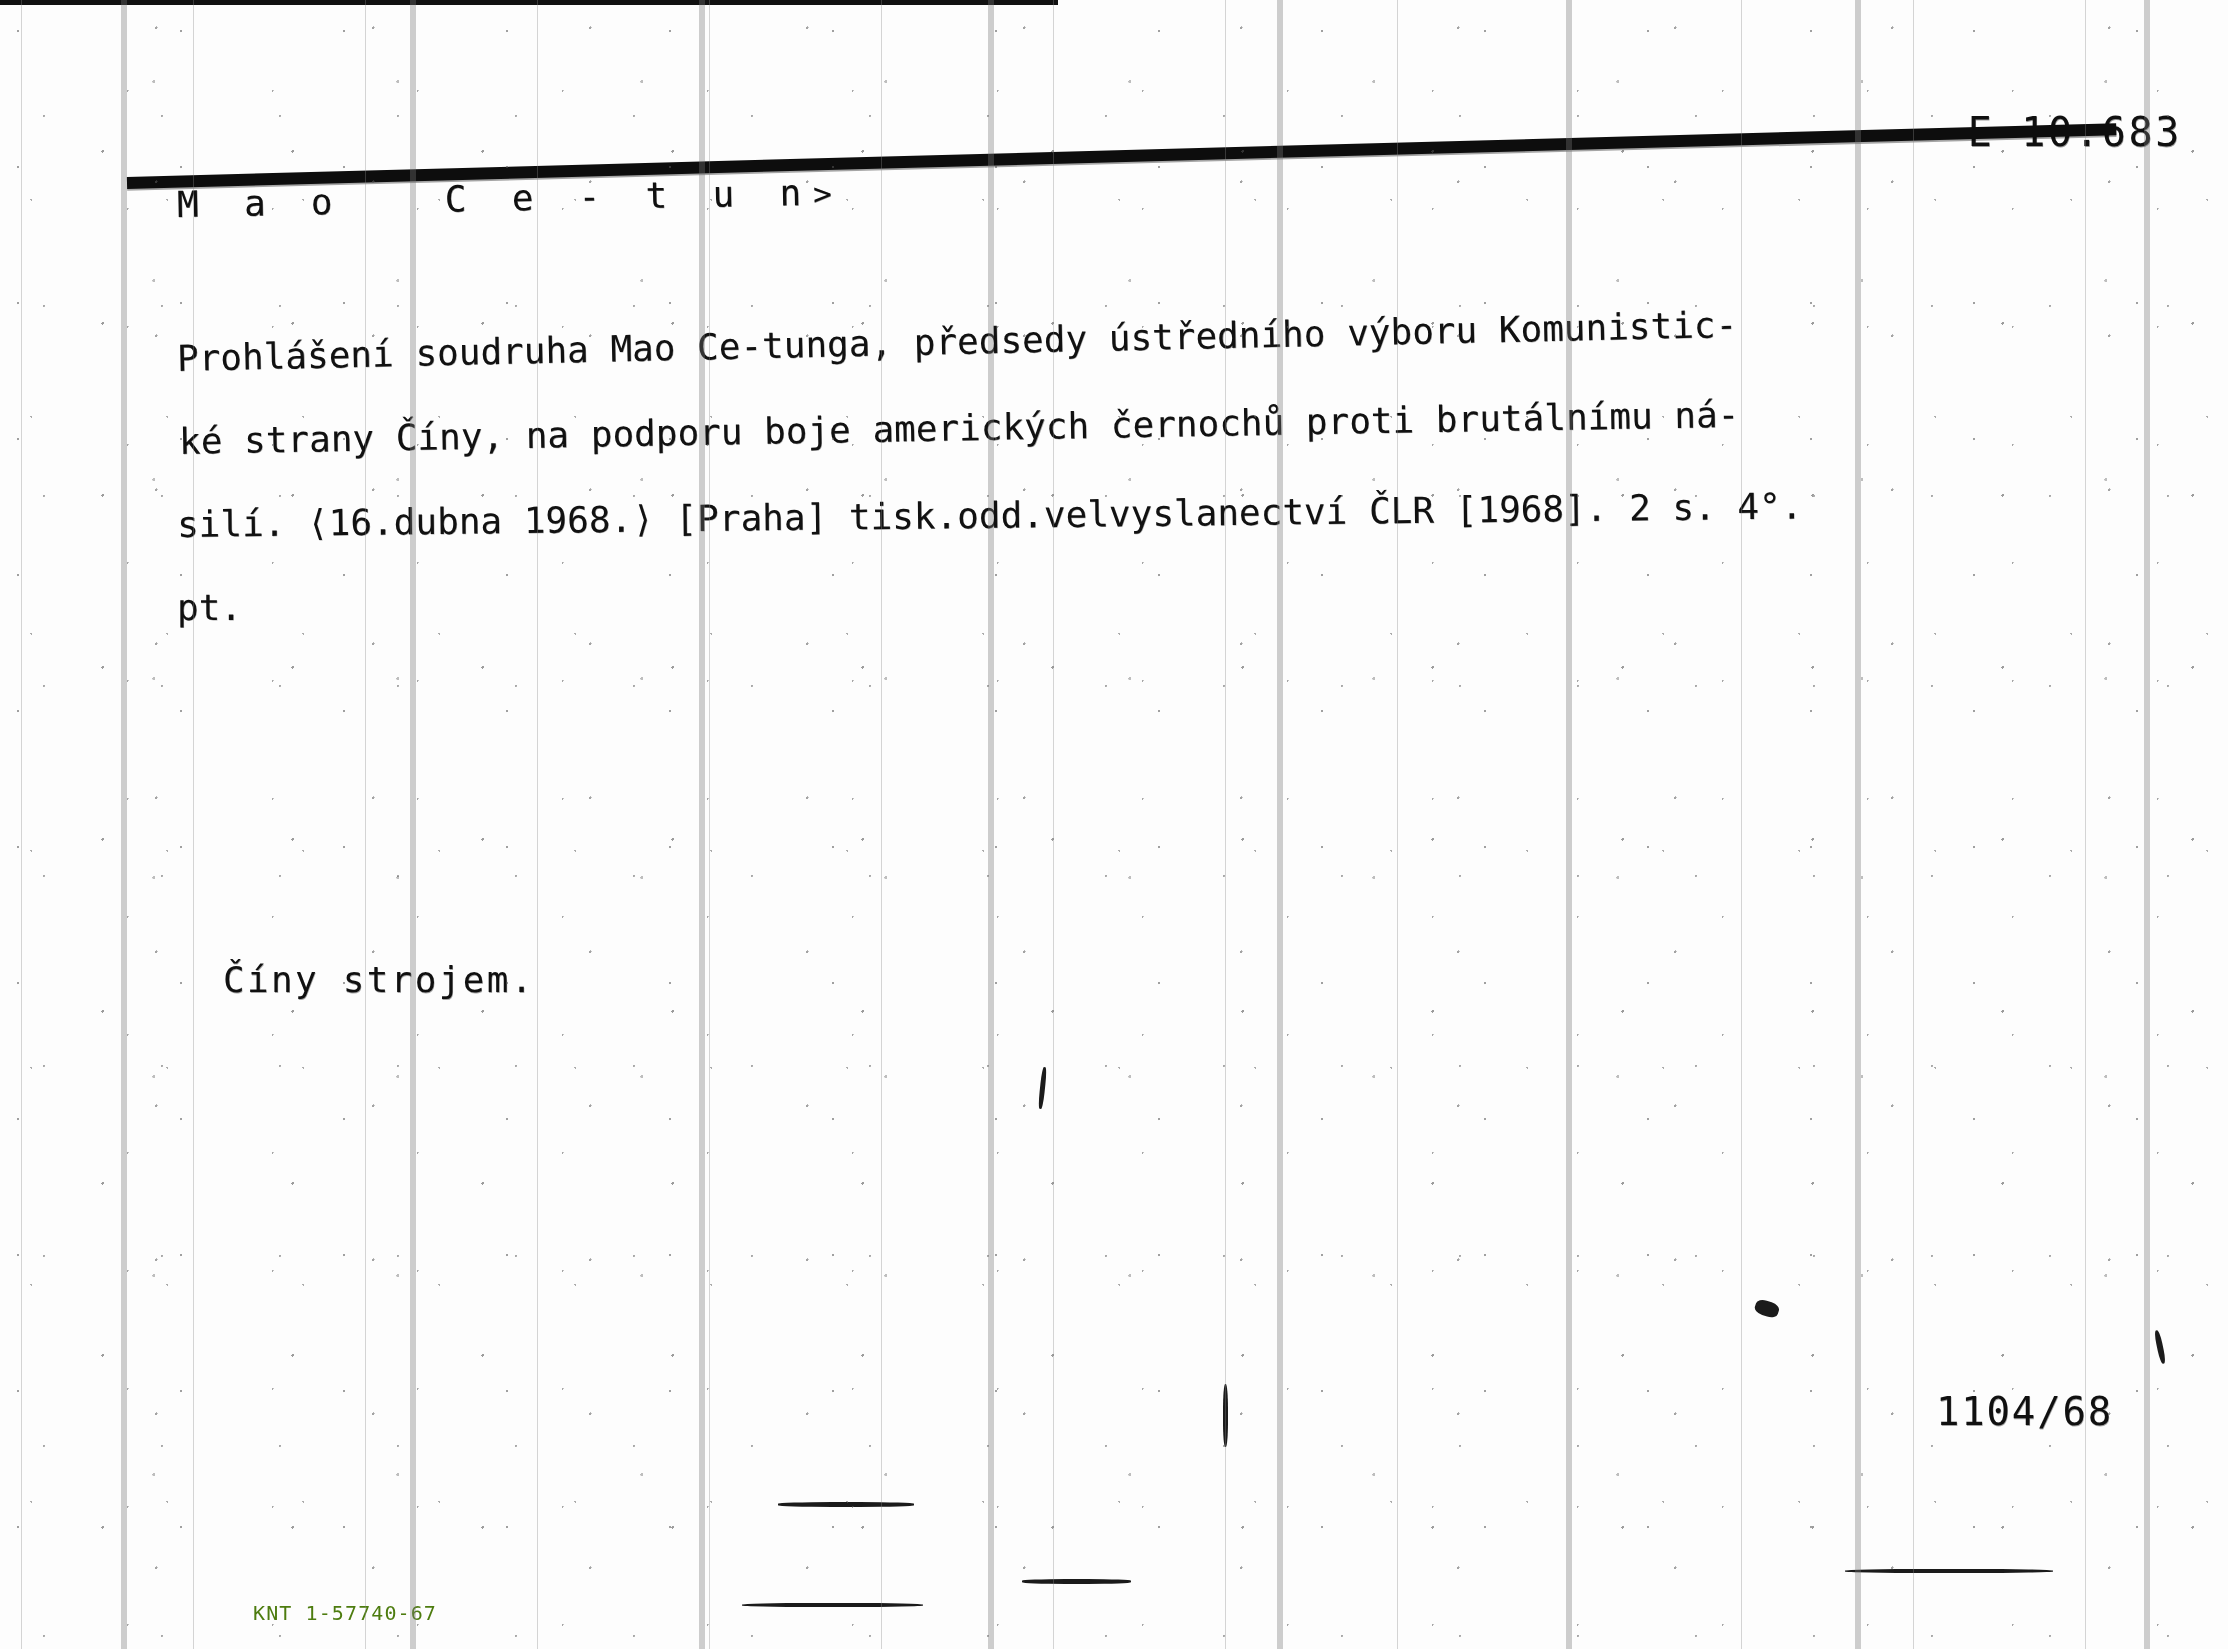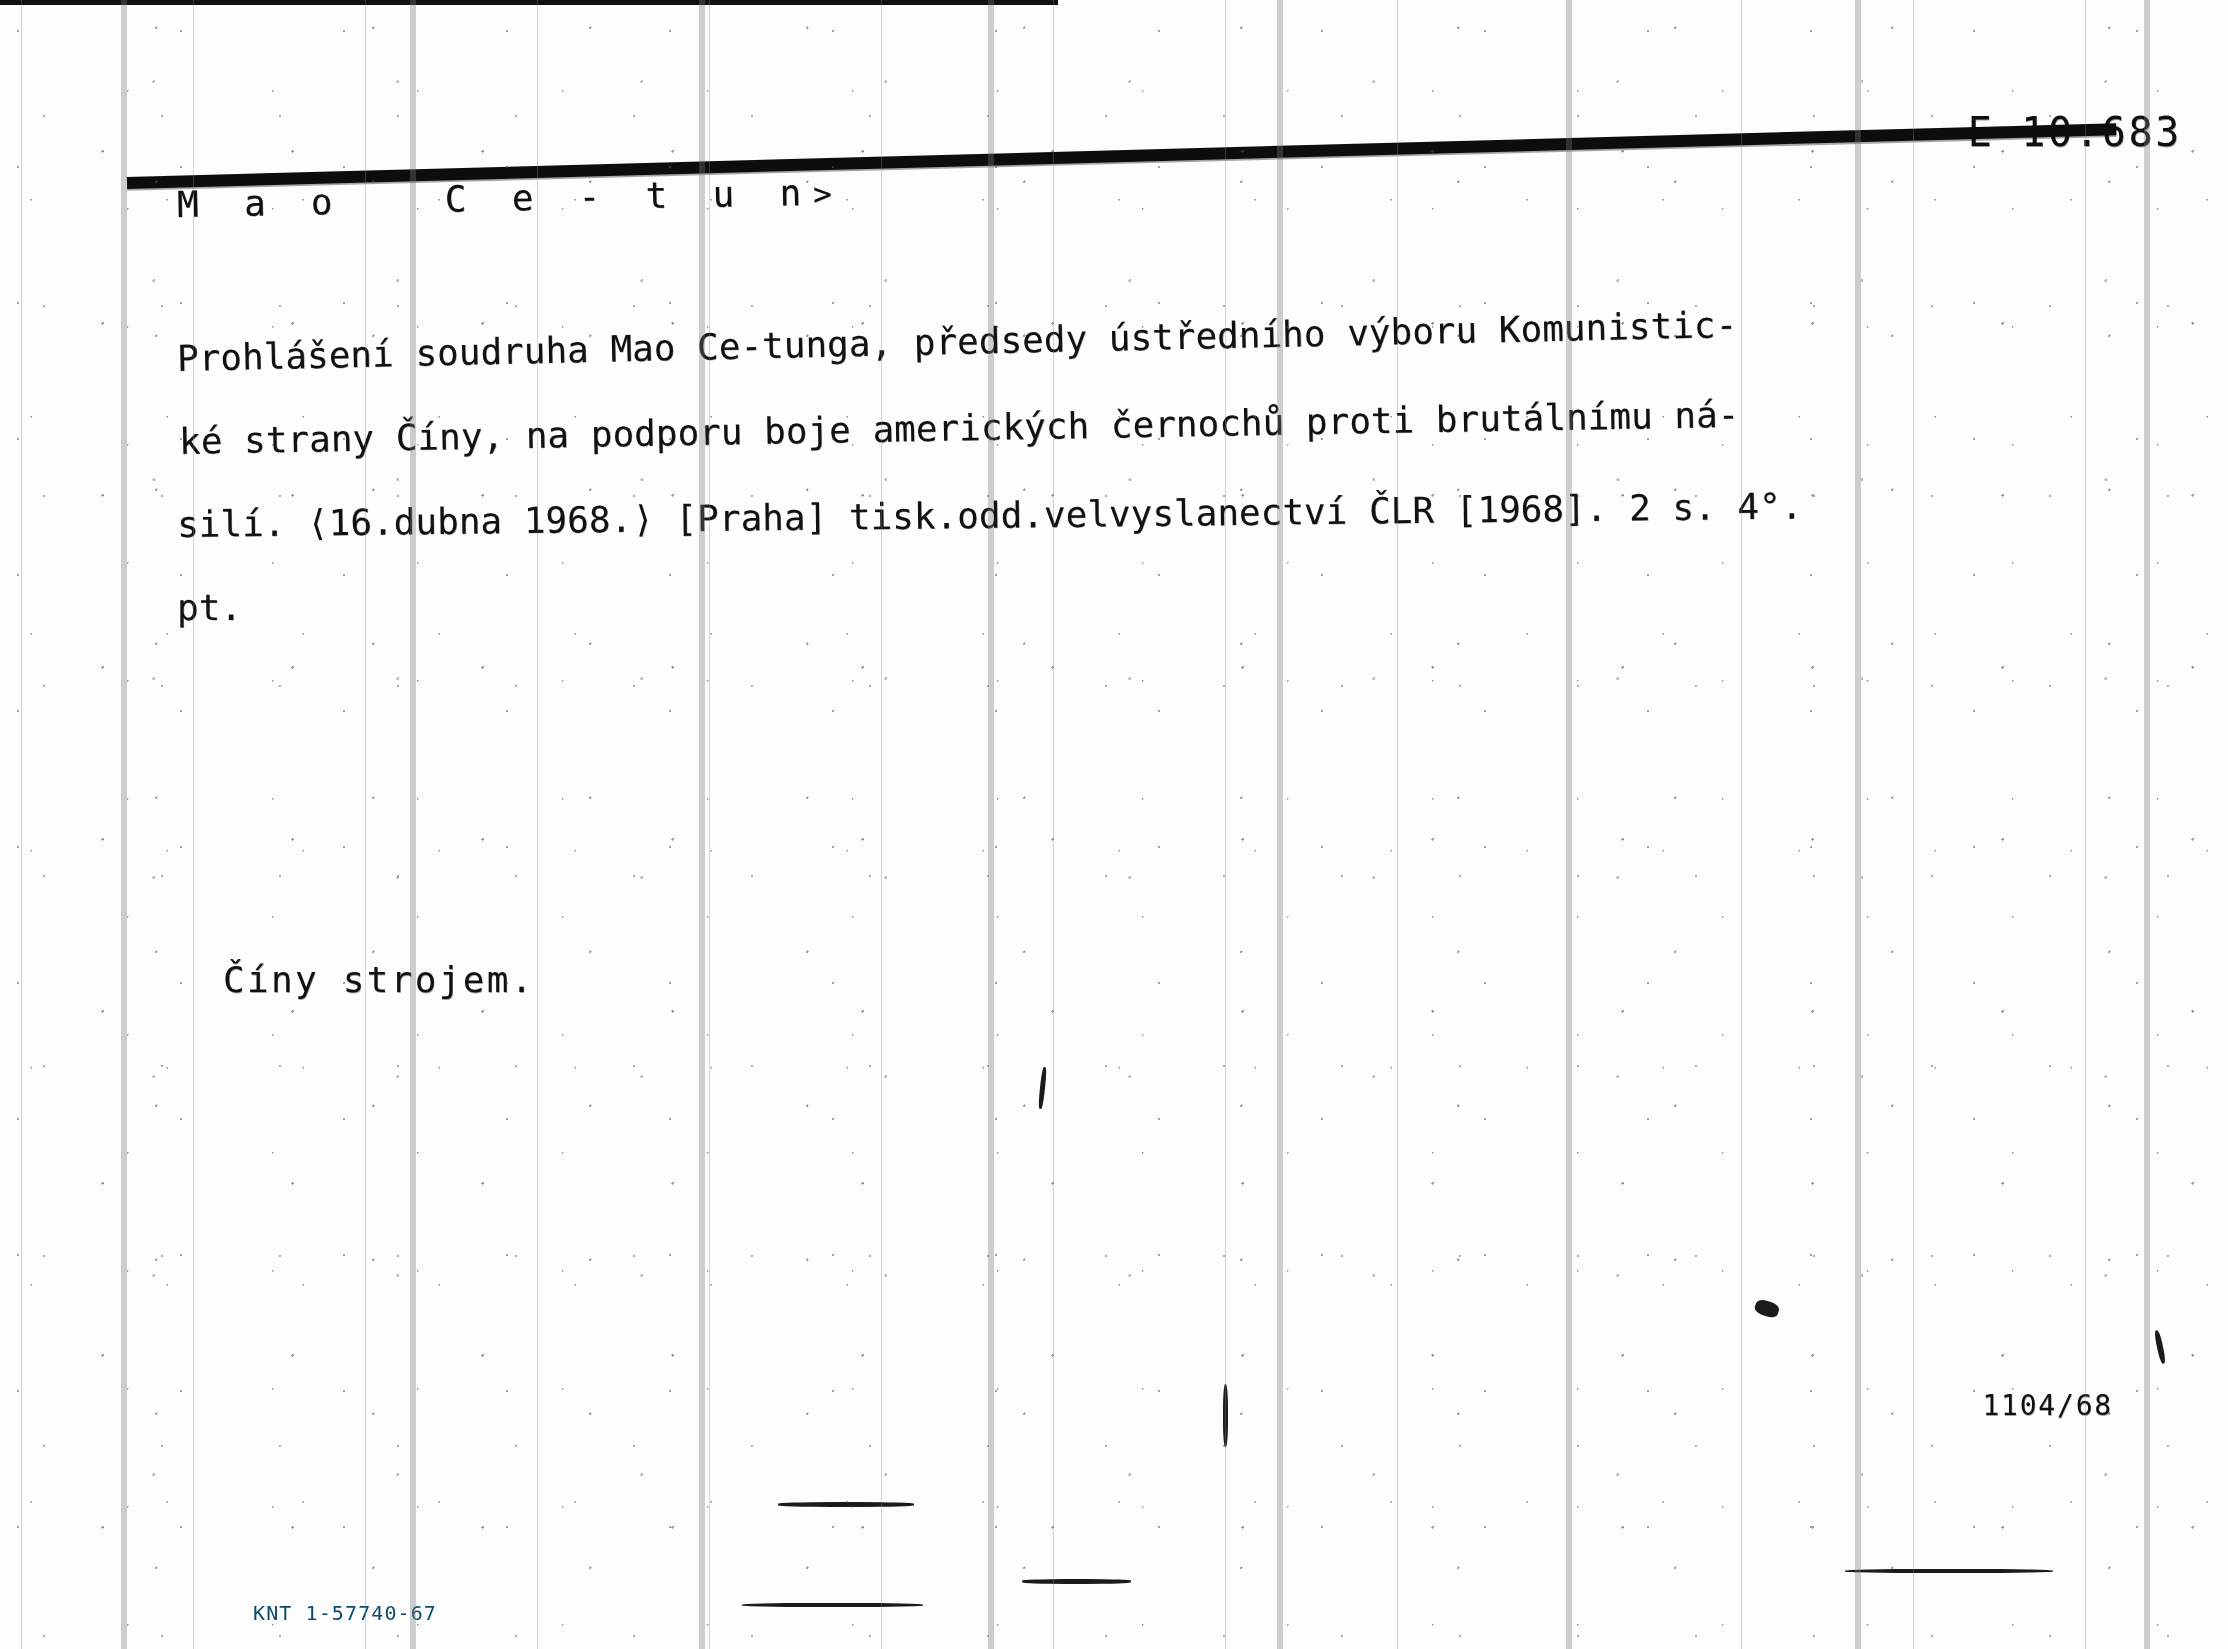--- a/index.html
+++ b/index.html
@@ -119,31 +119,31 @@
     left: 223px;
     top: 959px;
     font-size: 36px;
     letter-spacing: 2.3px;
     text-shadow: 0.5px 0.5px 0 rgba(0,0,0,.35);
   }
 
   #acc {
     right: 116px;
     top: 1389px;
-    font-size: 28px;
+    font-size: 39px;
     letter-spacing: 1.8px;
     text-shadow: 0.5px 0.5px 0 rgba(0,0,0,.35);
   }
 
   #formcode {
     left: 253px;
     top: 1601px;
     font-size: 20px;
     letter-spacing: 1.1px;
-    color: #0c4a6e;
+    color: #4d7c0f;
   }
 
   
   .blot { position: absolute; background: #1b1b1b; border-radius: 40%; }
   .b1 { left: 1755px; top: 1301px; width: 23.5px; height: 14.5px; transform: rotate(18deg); }
   .b2 { left: 1223px; top: 1384px; width: 5.4px;  height: 63px; }
   .b3 { left: 1040px; top: 1067px; width: 4.5px;  height: 42px; transform: rotate(6deg); }
   .b4 { left: 2157px; top: 1330px; width: 6.3px;  height: 34px; transform: rotate(-12deg); }
   .b5 { left: 778px;  top: 1502px; width: 136px; height: 4.5px; }
   .b6 { left: 1022px; top: 1579px; width: 109px; height: 4.5px; }

